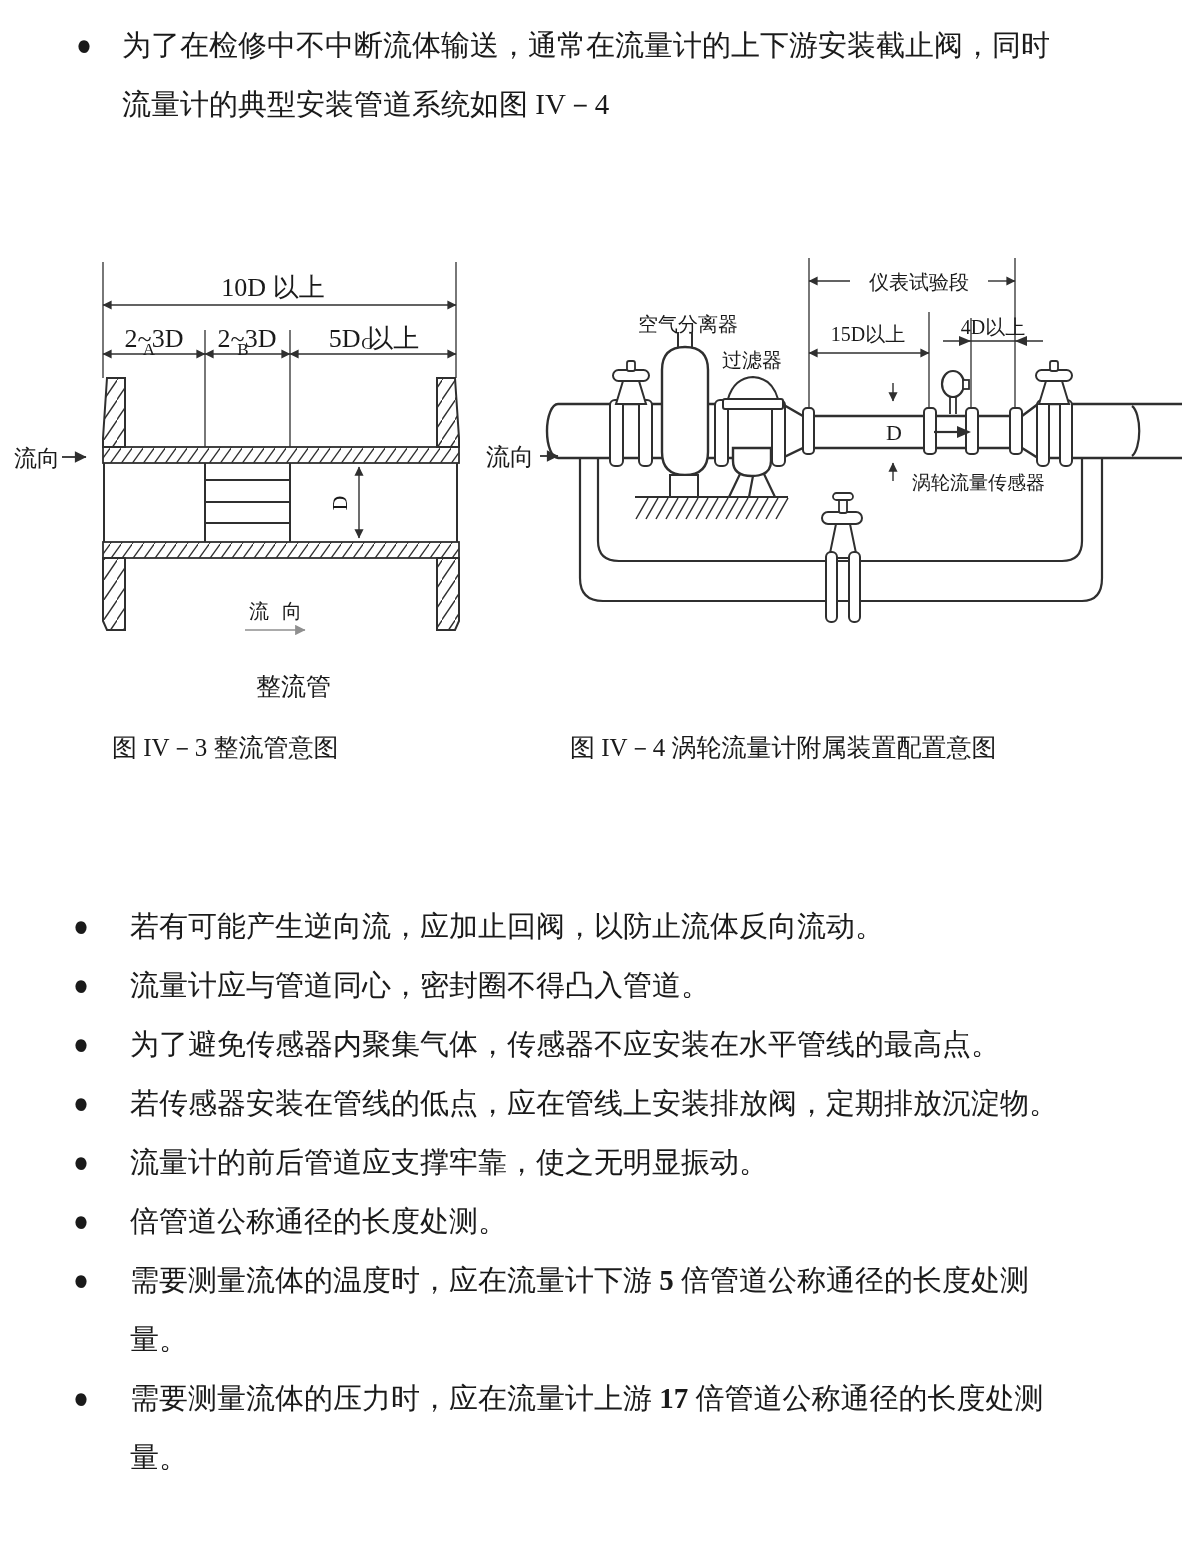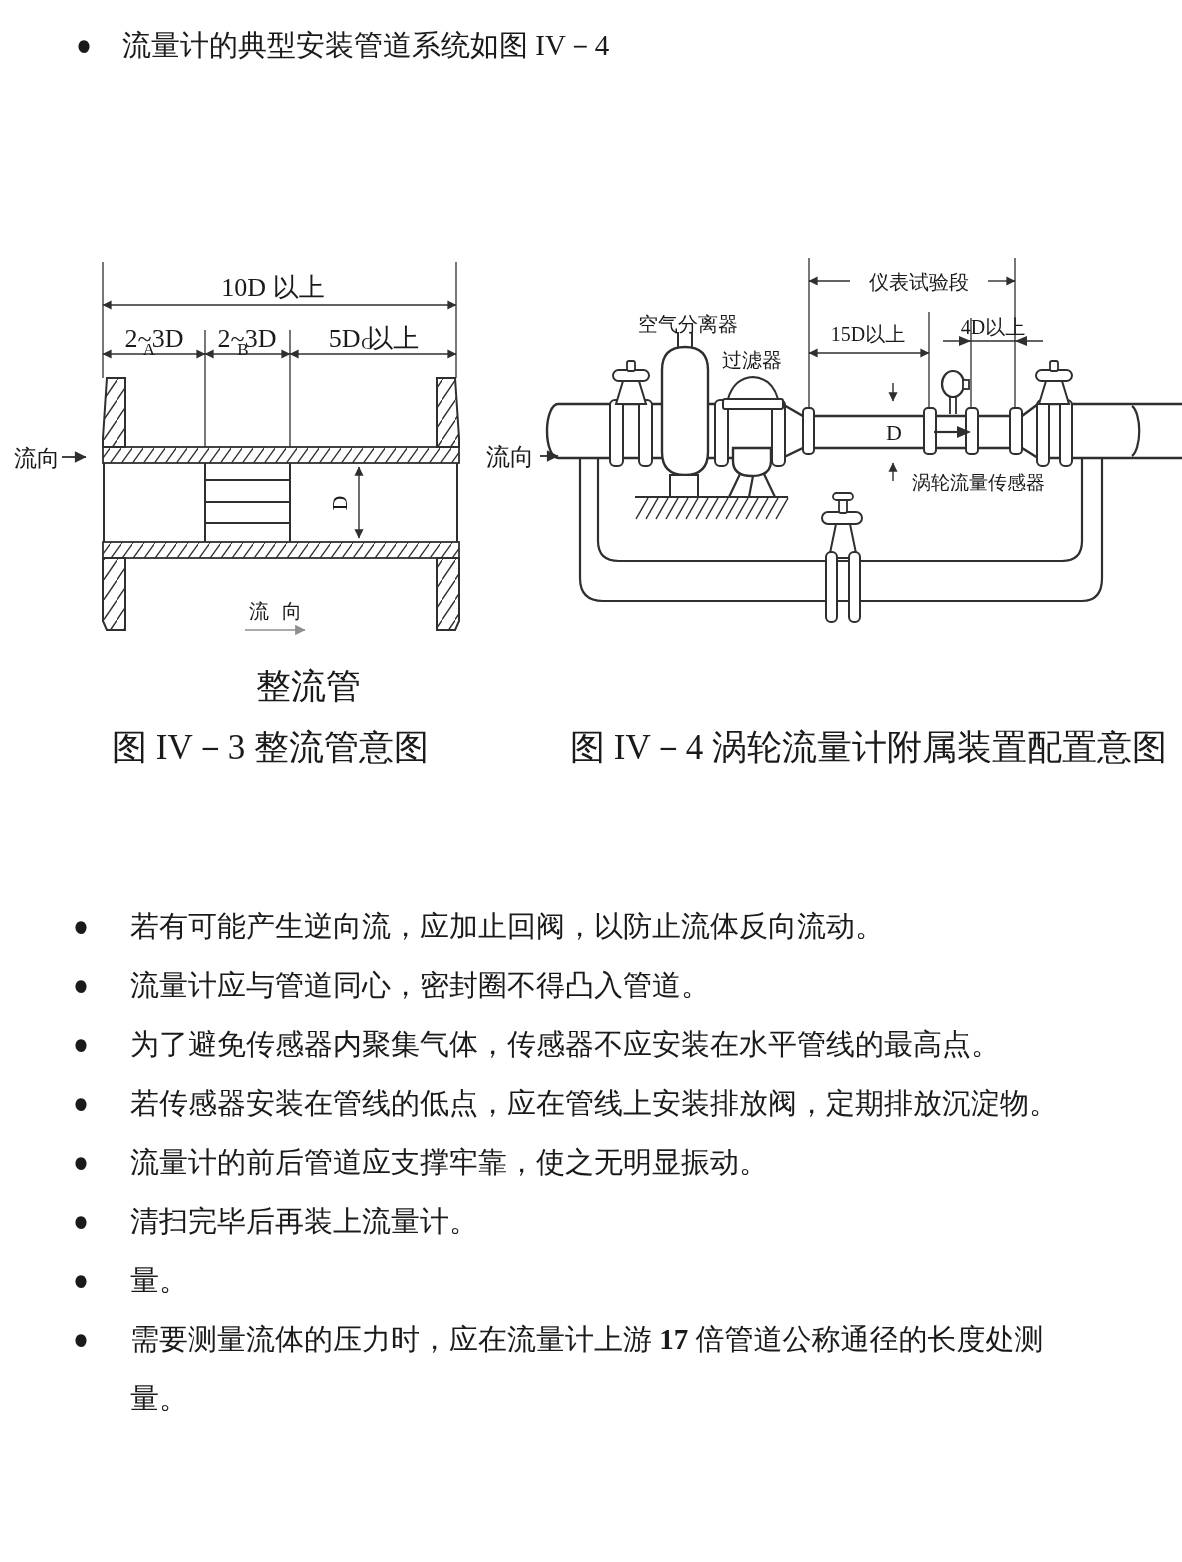--- a/index.html
+++ b/index.html
@@ -10,29 +10,30 @@
     font-family:"Liberation Serif","DejaVu Serif",serif;color:var(--ink);
   }
   .line,.bline{height:59px;line-height:59px;font-size:29px;white-space:nowrap;}
   .para{position:absolute;left:122px;top:16px;}
   .para .line:first-child{padding-left:12px;}
   .pmark{position:absolute;left:-46px;top:0;height:59px;line-height:59px;font-size:26px;transform:scaleY(1.15);}
   .blist{position:absolute;left:130px;top:897px;}
   .bitem{position:relative;}
   .bmark{position:absolute;left:-57px;top:0;height:59px;line-height:59px;font-size:26px;transform:scaleY(1.15);}
   .bold{font-weight:bold;}
-  .caption{position:absolute;font-size:35px;line-height:34px;white-space:nowrap;}
+  .caption{position:absolute;font-size:25px;line-height:34px;white-space:nowrap;}
   .figsvg{position:absolute;left:0;top:250px;}
   .figsvg text{font-family:"Liberation Serif","DejaVu Serif",serif;fill:#1a1a1a;}
 </style>
 </head>
 <body style="background: rgb(255, 255, 255);">
 
 <div class="para">
   <span class="pmark">●</span>
+  <div class="line">为了在检修中不中断流体输送，通常在流量计的上下游安装截止阀，同时</div>
   <div class="line">流量计的典型安装管道系统如图 IV－4</div>
 </div>
 
 <svg class="figsvg" width="1182" height="410" viewBox="0 250 1182 410" xmlns="http://www.w3.org/2000/svg">
   <defs>
     <marker id="ar" viewBox="0 0 10 10" refX="9.5" refY="5" markerWidth="8" markerHeight="6.5" orient="auto-start-reverse">
       <path d="M0,0 L10,5 L0,10 Z" fill="#2f2f2f"></path>
     </marker>
     <marker id="arg" viewBox="0 0 10 10" refX="9.5" refY="5" markerWidth="8" markerHeight="6.5" orient="auto-start-reverse">
       <path d="M0,0 L10,5 L0,10 Z" fill="#8f8f8f"></path>
@@ -214,24 +215,25 @@
     <div class="bitem">
       <span class="bmark">●</span>
       <div class="bline"><span class="seg">若传感器安装在管线的低点，应在管线上安装排放阀，定期排放沉淀物。</span></div>
     </div>
     <div class="bitem">
       <span class="bmark">●</span>
       <div class="bline"><span class="seg">流量计的前后管道应支撑牢靠，使之无明显振动。</span></div>
     </div>
     <div class="bitem">
       <span class="bmark">●</span>
-      <div class="bline"><span class="seg">清扫完毕后再装上流量计。</span></div>
-    </div>
-    <div class="bitem">
-      <span class="bmark">●</span>
+      <div class="bline"><span class="seg">倍管道公称通径的长度处测。</span></div>
+    </div>
+    <div class="bitem">
+      <span class="bmark">●</span>
+      <div class="bline"><span class="seg">需要测量流体的温度时，应在流量计下游 </span><span class="seg bold">5</span><span class="seg"> 倍管道公称通径的长度处测</span></div>
       <div class="bline"><span class="seg">量。</span></div>
     </div>
     <div class="bitem">
       <span class="bmark">●</span>
       <div class="bline"><span class="seg">需要测量流体的压力时，应在流量计上游 </span><span class="seg bold">17</span><span class="seg"> 倍管道公称通径的长度处测</span></div>
       <div class="bline"><span class="seg">量。</span></div>
     </div>
   </div>
 
 </body></html>

